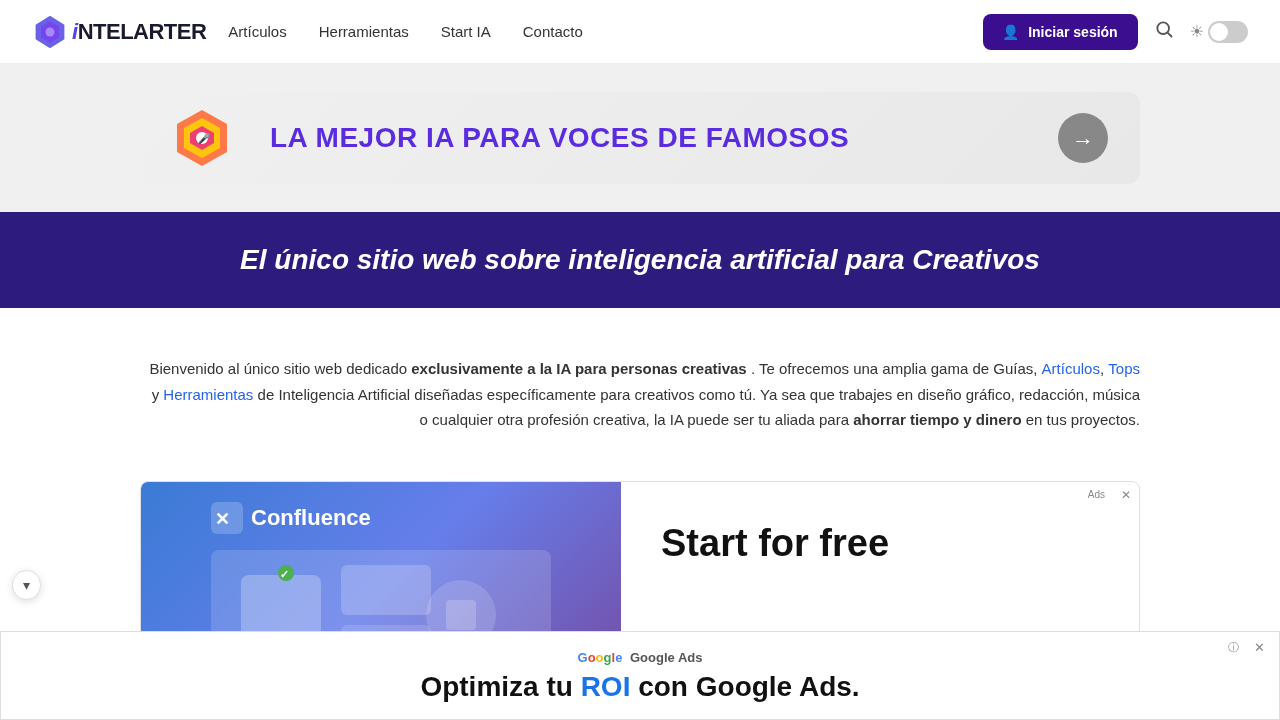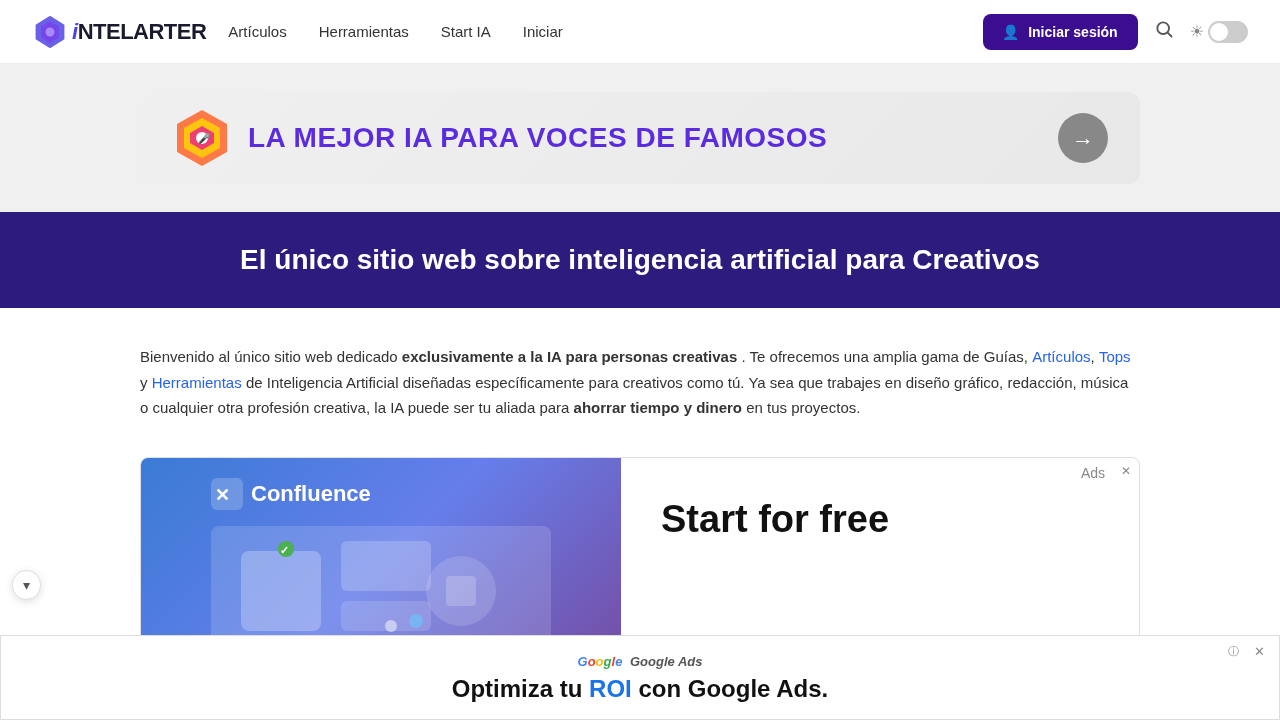--- a/index.html
+++ b/index.html
@@ -123,20 +123,21 @@
     .banner-icon {
       width: 60px;
       height: 60px;
     }
     .banner-text {
       font-size: 28px;
       font-weight: 900;
       color: #5b2be0;
       letter-spacing: 0.5px;
       text-transform: uppercase;
+      margin-left: 22px;
     }
     .banner-arrow {
       width: 50px;
       height: 50px;
       background: #888;
       border-radius: 50%;
       display: flex;
       align-items: center;
       justify-content: center;
       color: #fff;
@@ -147,27 +148,28 @@
     
     .hero {
       background: #2d1b7e;
       padding: 32px 0;
       text-align: center;
     }
     .hero h1 {
       color: #fff;
       font-size: 28px;
       font-weight: 800;
+      font-style: italic;
     }
 
     
     .intro {
       background: #fff;
-      padding: 36px 140px;
-      text-align: left;
+      padding: 48px 140px;
+      text-align: right;
       line-height: 1.7;
       font-size: 15px;
       color: #333;
     }
     .intro a {
       color: #2563eb;
       text-decoration: none;
       font-weight: 500;
     }
     .intro strong { font-weight: 700; }
@@ -181,21 +183,21 @@
       border: 1px solid #e0e0e0;
       border-radius: 8px;
       overflow: hidden;
       background: #fff;
       position: relative;
     }
     .ad-label {
       position: absolute;
       top: 6px;
       right: 30px;
-      font-size: 14px;
+      font-size: 10px;
       color: #888;
       background: #fff;
       padding: 1px 4px;
     }
     .ad-close {
       position: absolute;
       top: 6px;
       right: 8px;
       font-size: 12px;
       color: #888;
@@ -342,21 +344,21 @@
         <circle cx="20" cy="20" r="5" fill="#a78bfa"></circle>
       </svg>
       <span class="logo-text">
         <span style="color:#4f46e5;font-style:italic;">i</span><span>NTELARTER</span>
       </span>
     </a>
     <ul class="nav-links">
       <li><a href="#">Artículos</a></li>
       <li><a href="#">Herramientas</a></li>
       <li><a href="#">Start IA</a></li>
-      <li><a href="#">Iniciar</a></li>
+      <li><a href="#">Contacto</a></li>
     </ul>
   </div>
   <div class="navbar-right">
     <button class="btn-signin">
       <span>👤</span>
       <span>Iniciar sesión</span>
     </button>
     <button class="search-icon-btn">
       <span>
         <svg width="20" height="20" viewBox="0 0 24 24" fill="none" stroke="#555" stroke-width="2.2" stroke-linecap="round">
@@ -456,24 +458,24 @@
         <span class="ad-footer-name">Confluence</span>
       </div>
       <button class="btn-signup">Sign Up</button>
     </div>
   </div>
 </div>
 
 <div class="bottom-ad-box" style="position:fixed;bottom:0;left:0;right:0;background:#fff;border-top:1px solid #ddd;padding:18px 0 16px;text-align:center;z-index:998;">
   <span class="ad-info-icon" style="position:absolute;top:8px;right:40px;font-size:11px;color:#888;">ⓘ</span>
   <span class="ad-close-x" style="position:absolute;top:8px;right:14px;font-size:13px;color:#888;cursor:pointer;">✕</span>
-  <div style="font-size:13px;color:#555;margin-bottom:6px;font-style:italic;">
+  <div style="font-size:13px;color:#555;margin-bottom:6px;">
     <span style="color:#4285f4;font-weight:700;">G</span><span style="color:#ea4335;font-weight:700;">o</span><span style="color:#fbbc05;font-weight:700;">o</span><span style="color:#34a853;font-weight:700;">g</span><span style="color:#ea4335;font-weight:700;">l</span><span style="color:#4285f4;font-weight:700;">e</span>
     <span style="margin-left:4px;font-weight:600;">Google Ads</span>
   </div>
-  <div style="font-size:24px;font-weight:800;color:#111;">
+  <div style="font-size:28px;font-weight:800;color:#111;">
     <span>Optimiza tu </span><span style="color:#1a73e8;">ROI</span><span> con Google Ads.</span>
   </div>
 </div>
 
 <div class="float-toggle">
   <span class="chevron-down">▾</span>
 </div>
 
 </body></html>

